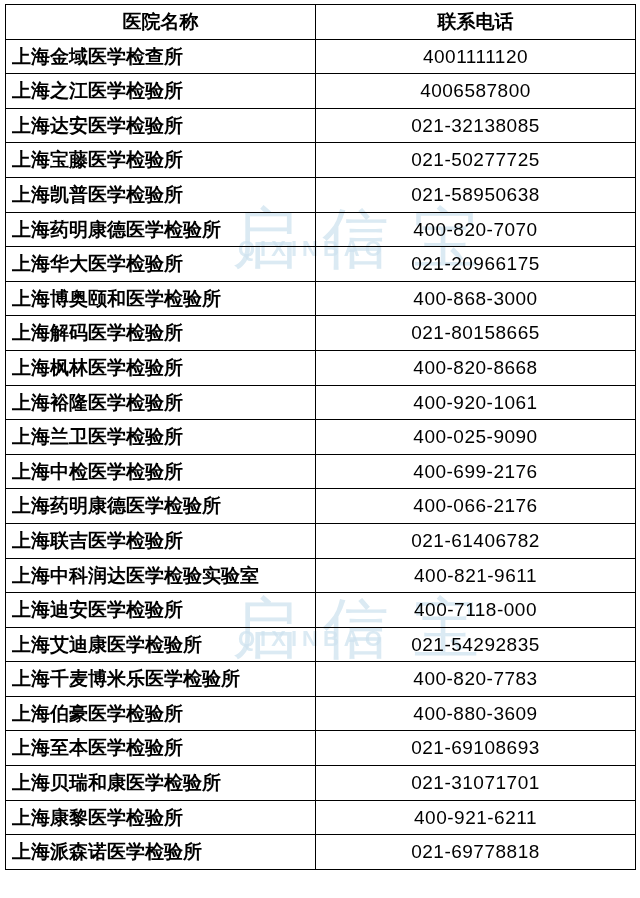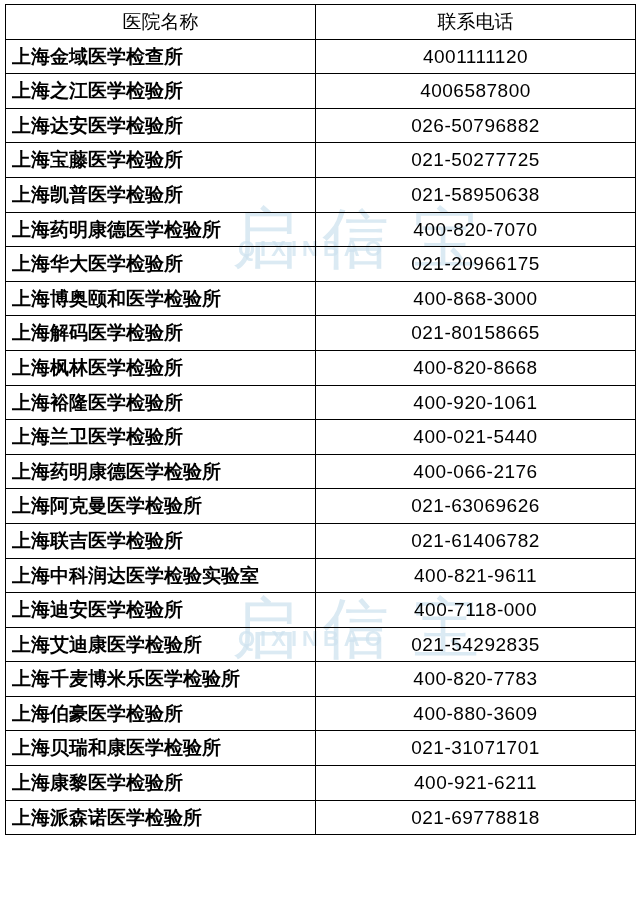--- a/index.html
+++ b/index.html
@@ -62,21 +62,21 @@
     line-height: 33.6px;
     font-size: 19px;
     color: #000000;
     background: transparent;
     overflow: hidden;
     white-space: nowrap;
   }
   thead th {
     background: #dce9f5;
     text-align: center;
-    font-weight: 400;
+    font-weight: 700;
     font-size: 19px;
     height: 37px;
     line-height: 37px;
   }
   col.c-name { width: 310px; }
   col.c-phone { width: 320px; }
   td.name {
     text-align: left;
     font-weight: 700;
     letter-spacing: 0px;
@@ -113,21 +113,21 @@
         <tr>
           <td class="name">上海金域医学检查所</td>
           <td class="phone">4001111120</td>
         </tr>
         <tr>
           <td class="name">上海之江医学检验所</td>
           <td class="phone">4006587800</td>
         </tr>
         <tr>
           <td class="name">上海达安医学检验所</td>
-          <td class="phone">026-50796882</td>
+          <td class="phone">021-32138085</td>
         </tr>
         <tr>
           <td class="name">上海宝藤医学检验所</td>
           <td class="phone">021-50277725</td>
         </tr>
         <tr>
           <td class="name">上海凯普医学检验所</td>
           <td class="phone">021-58950638</td>
         </tr>
         <tr>
@@ -149,31 +149,31 @@
         <tr>
           <td class="name">上海枫林医学检验所</td>
           <td class="phone">400-820-8668</td>
         </tr>
         <tr>
           <td class="name">上海裕隆医学检验所</td>
           <td class="phone">400-920-1061</td>
         </tr>
         <tr>
           <td class="name">上海兰卫医学检验所</td>
-          <td class="phone">400-021-5440</td>
+          <td class="phone">400-025-9090</td>
+        </tr>
+        <tr>
+          <td class="name">上海中检医学检验所</td>
+          <td class="phone">400-699-2176</td>
         </tr>
         <tr>
           <td class="name">上海药明康德医学检验所</td>
           <td class="phone">400-066-2176</td>
         </tr>
         <tr>
-          <td class="name">上海阿克曼医学检验所</td>
-          <td class="phone">021-63069626</td>
-        </tr>
-        <tr>
           <td class="name">上海联吉医学检验所</td>
           <td class="phone">021-61406782</td>
         </tr>
         <tr>
           <td class="name">上海中科润达医学检验实验室</td>
           <td class="phone">400-821-9611</td>
         </tr>
         <tr>
           <td class="name">上海迪安医学检验所</td>
           <td class="phone">400-7118-000</td>
@@ -184,20 +184,24 @@
         </tr>
         <tr>
           <td class="name">上海千麦博米乐医学检验所</td>
           <td class="phone">400-820-7783</td>
         </tr>
         <tr>
           <td class="name">上海伯豪医学检验所</td>
           <td class="phone">400-880-3609</td>
         </tr>
         <tr>
+          <td class="name">上海至本医学检验所</td>
+          <td class="phone">021-69108693</td>
+        </tr>
+        <tr>
           <td class="name">上海贝瑞和康医学检验所</td>
           <td class="phone">021-31071701</td>
         </tr>
         <tr>
           <td class="name">上海康黎医学检验所</td>
           <td class="phone">400-921-6211</td>
         </tr>
         <tr>
           <td class="name">上海派森诺医学检验所</td>
           <td class="phone">021-69778818</td>

